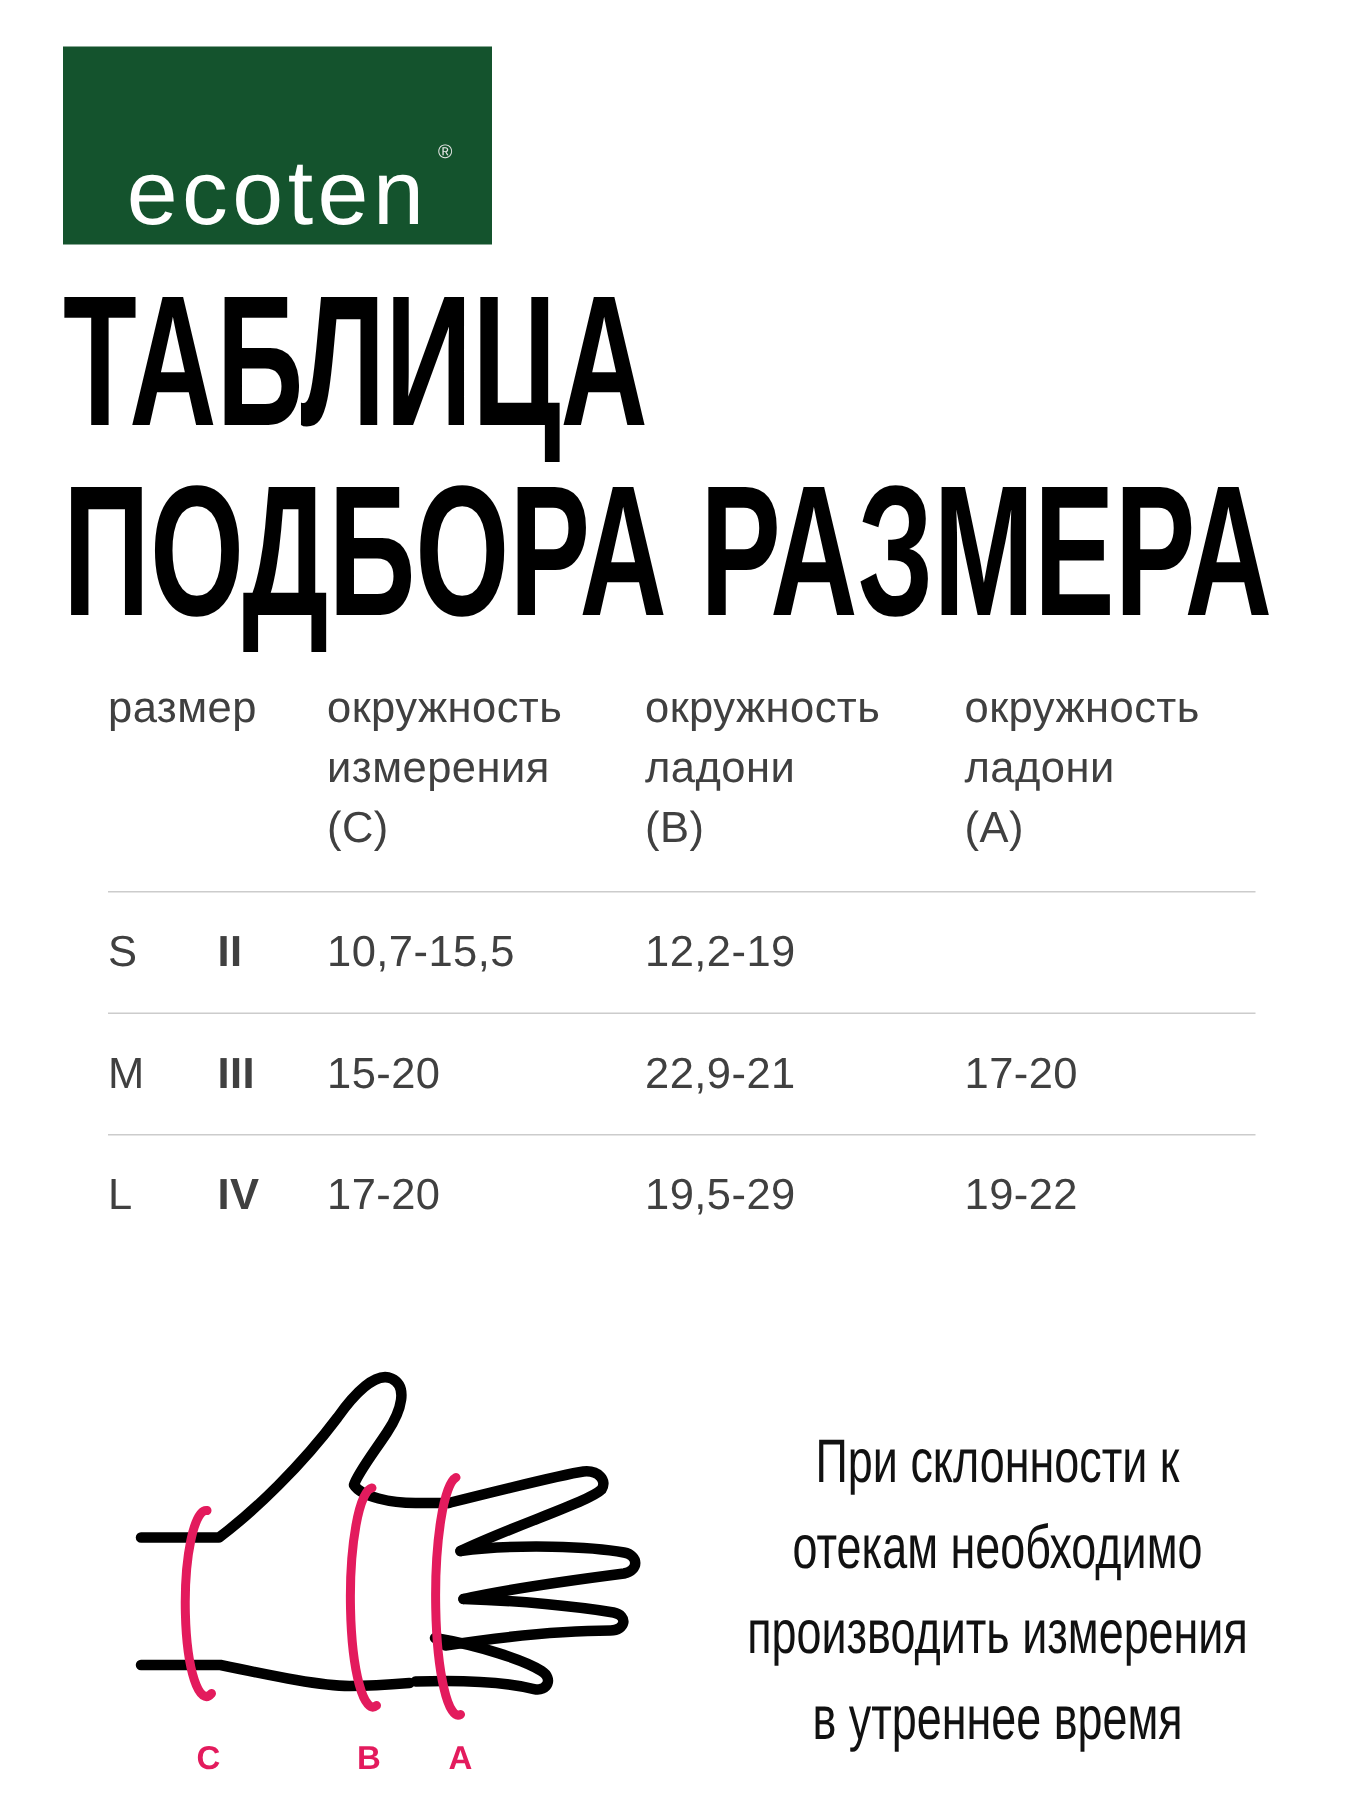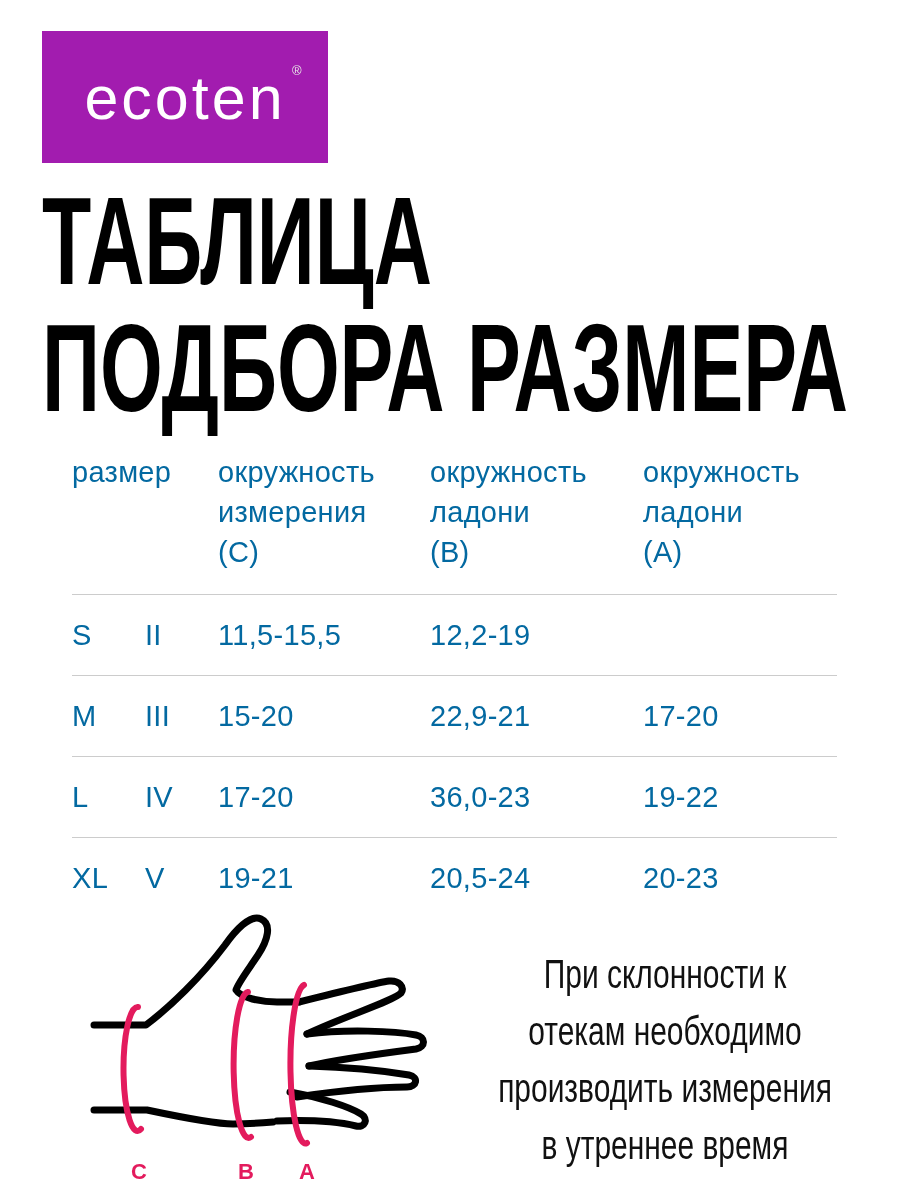--- a/index.html
+++ b/index.html
@@ -2,50 +2,50 @@
 <html><head>
 <meta charset="utf-8">
 <style>
   * { margin: 0; padding: 0; box-sizing: border-box; }
   html, body { width: 900px; height: 1200px; background: #ffffff; overflow: hidden; }
   body { font-family: "Liberation Sans", sans-serif; position: relative; }
 
   
   .logo-box {
     position: absolute; left: 42px; top: 31px; width: 286px; height: 132px;
-    background: #a21caf; display: flex; align-items: center; justify-content: center;
+    background: #14532d; display: flex; align-items: flex-end; justify-content: center;
   }
   .logo-text {
     color: #ffffff; font-size: 61px; font-weight: 400; letter-spacing: 3px;
     position: relative; padding-top: 2px;
   }
   .logo-reg {
     position: absolute; top: 2px; right: -16px;
     font-size: 13px; letter-spacing: 0; color: #e8e8e8;
   }
 
   
   .page-title {
     position: absolute; left: 42px; top: 178px; width: 1300px;
     font-size: 124px; font-weight: 700; color: #000000; line-height: 127px;
     transform: scaleX(0.65); transform-origin: left top; letter-spacing: 0px;
     white-space: nowrap;
   }
 
   
-  .size-table { position: absolute; left: 72px; top: 452px; width: 765px; color: #0369a1; }
+  .size-table { position: absolute; left: 72px; top: 452px; width: 765px; color: #404040; }
   .thead { display: grid; grid-template-columns: 146px 212px 213px 194px; padding-bottom: 22px; }
   .th { font-size: 29px; line-height: 40px; font-weight: 400; letter-spacing: 0.3px; }
   .th div { height: 40px; }
   .trow {
     display: grid; grid-template-columns: 73px 73px 212px 213px 194px;
     height: 81px; align-items: center; border-top: 1px solid #cccccc;
     font-size: 29px; letter-spacing: 0.3px;
   }
-  .roman { font-weight: 400; }
+  .roman { font-weight: 700; }
 
   
   .hand-diagram { position: absolute; left: 65px; top: 895px; width: 370px; height: 300px; }
   .hand-diagram svg { width: 100%; height: 100%; display: block; }
   .arc-label { font-family: "Liberation Sans", sans-serif; font-size: 22px; font-weight: 700; }
 
   
   .note {
     position: absolute; left: 432px; top: 946px; width: 466px;
     text-align: center; color: #111111;
@@ -88,43 +88,36 @@
     <div class="th">
       <div>окружность</div>
       <div>ладони</div>
       <div>(A)</div>
     </div>
   </div>
 
   <div class="trow">
     <div>S</div>
     <div class="roman">II</div>
-    <div>11,5-15,5</div>
+    <div>10,7-15,5</div>
     <div>12,2-19</div>
   </div>
   <div class="trow">
     <div>M</div>
     <div class="roman">III</div>
     <div>15-20</div>
     <div>22,9-21</div>
     <div>17-20</div>
   </div>
   <div class="trow">
     <div>L</div>
     <div class="roman">IV</div>
     <div>17-20</div>
-    <div>36,0-23</div>
+    <div>19,5-29</div>
     <div>19-22</div>
-  </div>
-  <div class="trow">
-    <div>XL</div>
-    <div class="roman">V</div>
-    <div>19-21</div>
-    <div>20,5-24</div>
-    <div>20-23</div>
   </div>
 </div>
 
 <div class="hand-diagram">
   <svg viewBox="0 0 370 300">
     <g fill="none" stroke="#000000" stroke-width="7" stroke-linecap="round" stroke-linejoin="round">
 
       <path d="M29,130 H81 C105,112 136,82 160,50 C170,36 185,19 196,24 C207,29 203,45 193,60 C183,75 173,88 171,95 C176,103 196,107 212,107 L234,107"></path>
 
       <path d="M234,107 C270,98 310,88 324,86 C334,85 340,92 336,98 C328,106 280,121 242,139"></path>

